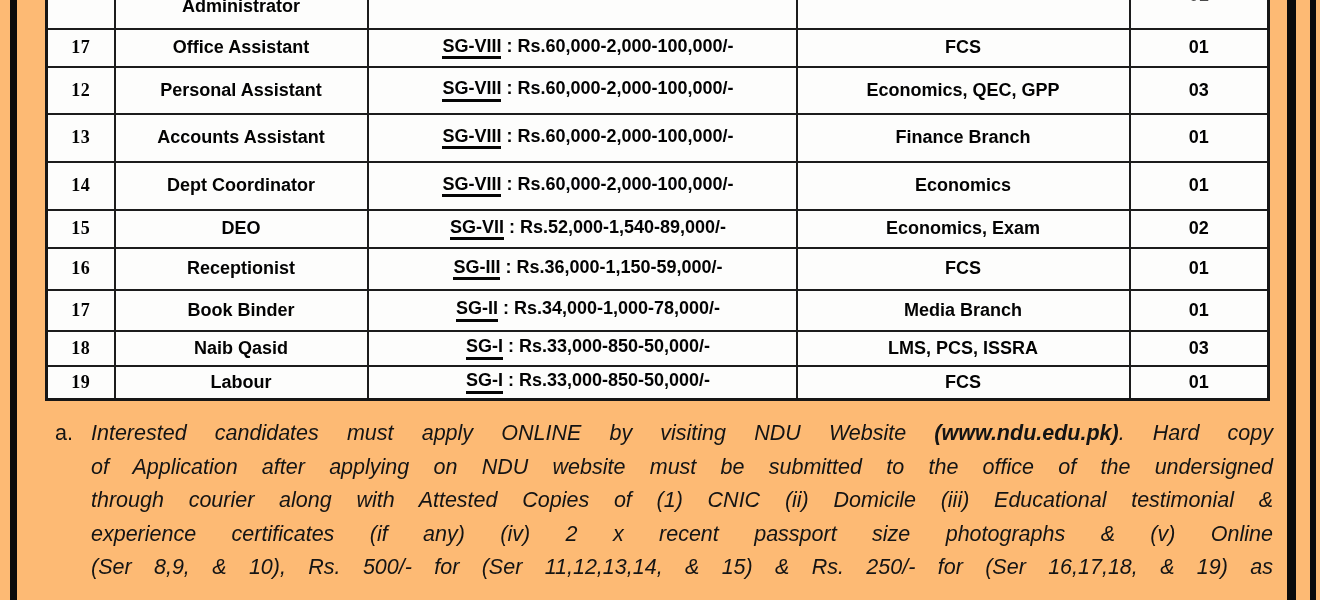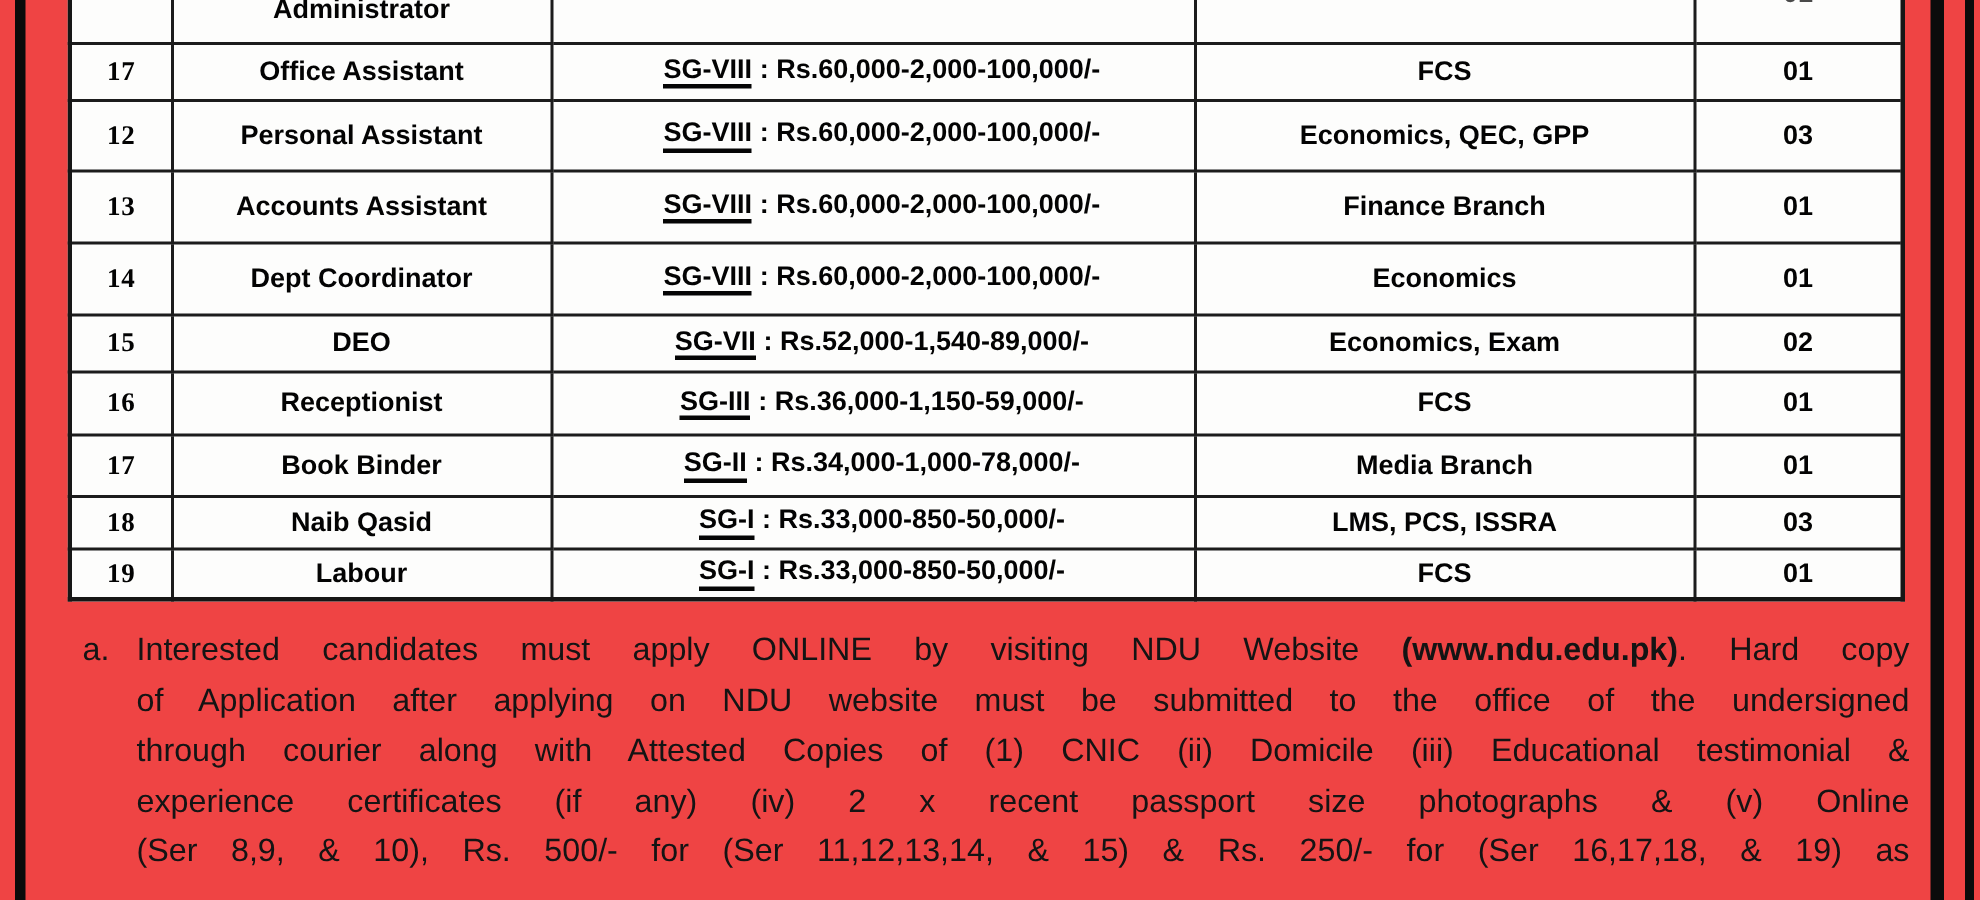--- a/index.html
+++ b/index.html
@@ -5,21 +5,21 @@
   html, body { margin: 0; padding: 0; }
   body {
     width: 1320px; height: 600px;
     background: #ffffff;
     font-family: "Liberation Sans", sans-serif;
     overflow: hidden;
   }
   #page {
     position: relative;
     width: 1320px; height: 600px;
-    background: #ef4444;
+    background: #fdba74;
     overflow: hidden;
     color: #000;
   }
   
   .vbar { position: absolute; top: 0; height: 600px; background: #0b0b0b; }
   #left-bar  { left: 10px;  width: 7px; }
   #right-bar-inner { left: 1287px; width: 9px; }
   #right-bar-outer { left: 1310px; width: 6px; }
 
   
@@ -74,20 +74,21 @@
     color: #141414;
     font-size: 21.5px;
     line-height: 33.5px;
   }
   #note-label { width: 36px; flex: 0 0 36px; }
   #note-body { flex: 1; }
   .nline {
     text-align: justify;
     text-align-last: justify;
     white-space: nowrap;
+    font-style: italic;
   }
   .nline b { font-weight: 700; }
 </style>
 </head>
 <body>
 
 <div id="page">
 
   <div id="left-bar" class="vbar"></div>
   <div id="right-bar-inner" class="vbar"></div>

